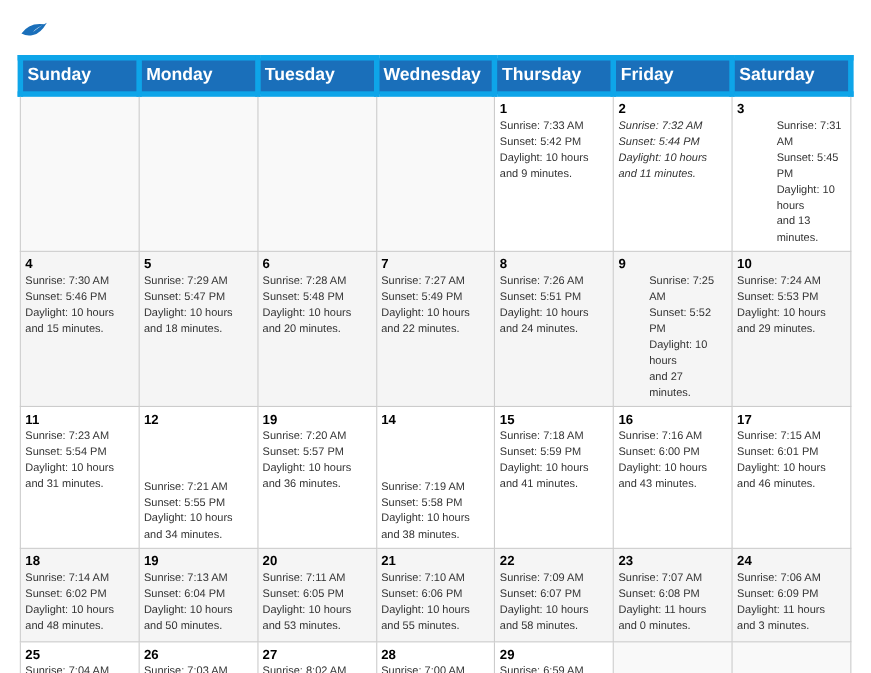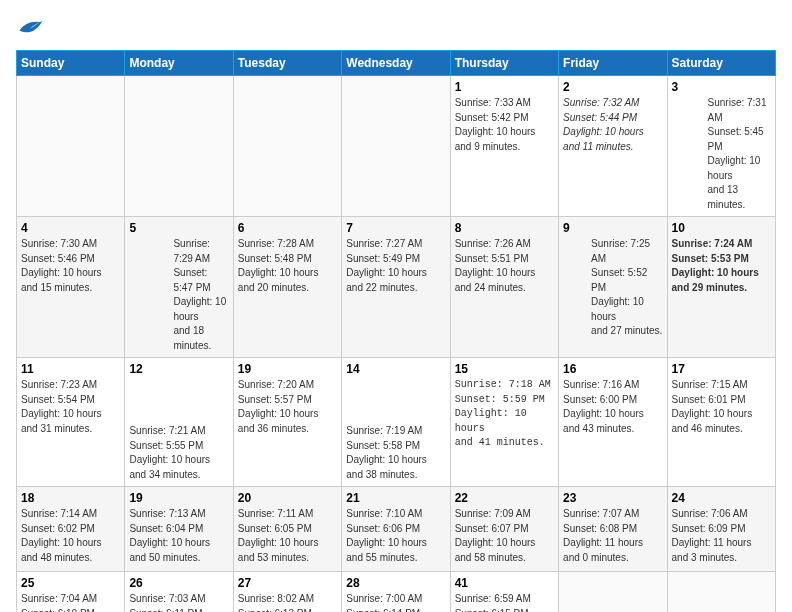--- a/index.html
+++ b/index.html
@@ -50,25 +50,25 @@
       margin-top: 2px;
     }
     table {
       width: 100%;
       border-collapse: collapse;
       table-layout: fixed;
     }
     thead tr th {
       background-color: #1a6fba;
       color: #fff;
-      font-size: 12px;
+      font-size: 16px;
       font-weight: bold;
       padding: 5px 4px;
       text-align: left;
-      border: 1px solid #0ea5e9;
+      border: 5px solid #0ea5e9;
     }
     tbody tr td {
       border: 1px solid #ccc;
       vertical-align: top;
       padding: 4px 4px;
       font-size: 10.5px;
       height: 85px;
       background: #fff;
     }
     tbody tr:nth-child(even) td {
@@ -155,21 +155,21 @@
       <tr>
         <td>
           <span class="day-number">4</span>
           <div class="day-info" style="white-space: pre-line;">Sunrise: 7:30 AM
 Sunset: 5:46 PM
 Daylight: 10 hours
 and 15 minutes.</div>
         </td>
         <td>
           <span class="day-number">5</span>
-          <div class="day-info" style="white-space: pre-line; margin-left: 44px;">Sunrise: 7:29 AM
+          <div class="day-info" style="white-space: pre-line;">Sunrise: 7:29 AM
 Sunset: 5:47 PM
 Daylight: 10 hours
 and 18 minutes.</div>
         </td>
         <td>
           <span class="day-number">6</span>
           <div class="day-info" style="white-space: pre-line;">Sunrise: 7:28 AM
 Sunset: 5:48 PM
 Daylight: 10 hours
 and 20 minutes.</div>
@@ -190,21 +190,21 @@
         </td>
         <td>
           <span class="day-number">9</span>
           <div class="day-info" style="white-space: pre-line; margin-left: 28px;">Sunrise: 7:25 AM
 Sunset: 5:52 PM
 Daylight: 10 hours
 and 27 minutes.</div>
         </td>
         <td>
           <span class="day-number">10</span>
-          <div class="day-info" style="white-space: pre-line; font-weight: bold;">Sunrise: 7:24 AM
+          <div class="day-info" style="white-space: pre-line;">Sunrise: 7:24 AM
 Sunset: 5:53 PM
 Daylight: 10 hours
 and 29 minutes.</div>
         </td>
       </tr>
       <tr>
         <td>
           <span class="day-number">11</span>
           <div class="day-info" style="white-space: pre-line;">Sunrise: 7:23 AM
 Sunset: 5:54 PM
@@ -227,21 +227,21 @@
         </td>
         <td>
           <span class="day-number">14</span>
           <div class="day-info" style="white-space: pre-line; margin-top: 48px;">Sunrise: 7:19 AM
 Sunset: 5:58 PM
 Daylight: 10 hours
 and 38 minutes.</div>
         </td>
         <td>
           <span class="day-number">15</span>
-          <div class="day-info" style="white-space: pre-line; font-family: Liberation Mono, monospace;">Sunrise: 7:18 AM
+          <div class="day-info" style="white-space: pre-line;">Sunrise: 7:18 AM
 Sunset: 5:59 PM
 Daylight: 10 hours
 and 41 minutes.</div>
         </td>
         <td>
           <span class="day-number">16</span>
           <div class="day-info" style="white-space: pre-line;">Sunrise: 7:16 AM
 Sunset: 6:00 PM
 Daylight: 10 hours
 and 43 minutes.</div>
@@ -328,21 +328,21 @@
 and 11 minutes.</div>
         </td>
         <td>
           <span class="day-number">28</span>
           <div class="day-info" style="white-space: pre-line;">Sunrise: 7:00 AM
 Sunset: 6:14 PM
 Daylight: 11 hours
 and 13 minutes.</div>
         </td>
         <td>
-          <span class="day-number">41</span>
+          <span class="day-number">29</span>
           <div class="day-info" style="white-space: pre-line;">Sunrise: 6:59 AM
 Sunset: 6:15 PM
 Daylight: 11 hours
 and 16 minutes.</div>
         </td>
         <td class="empty"></td>
         <td class="empty"></td>
       </tr>
     </tbody>
 </table>

